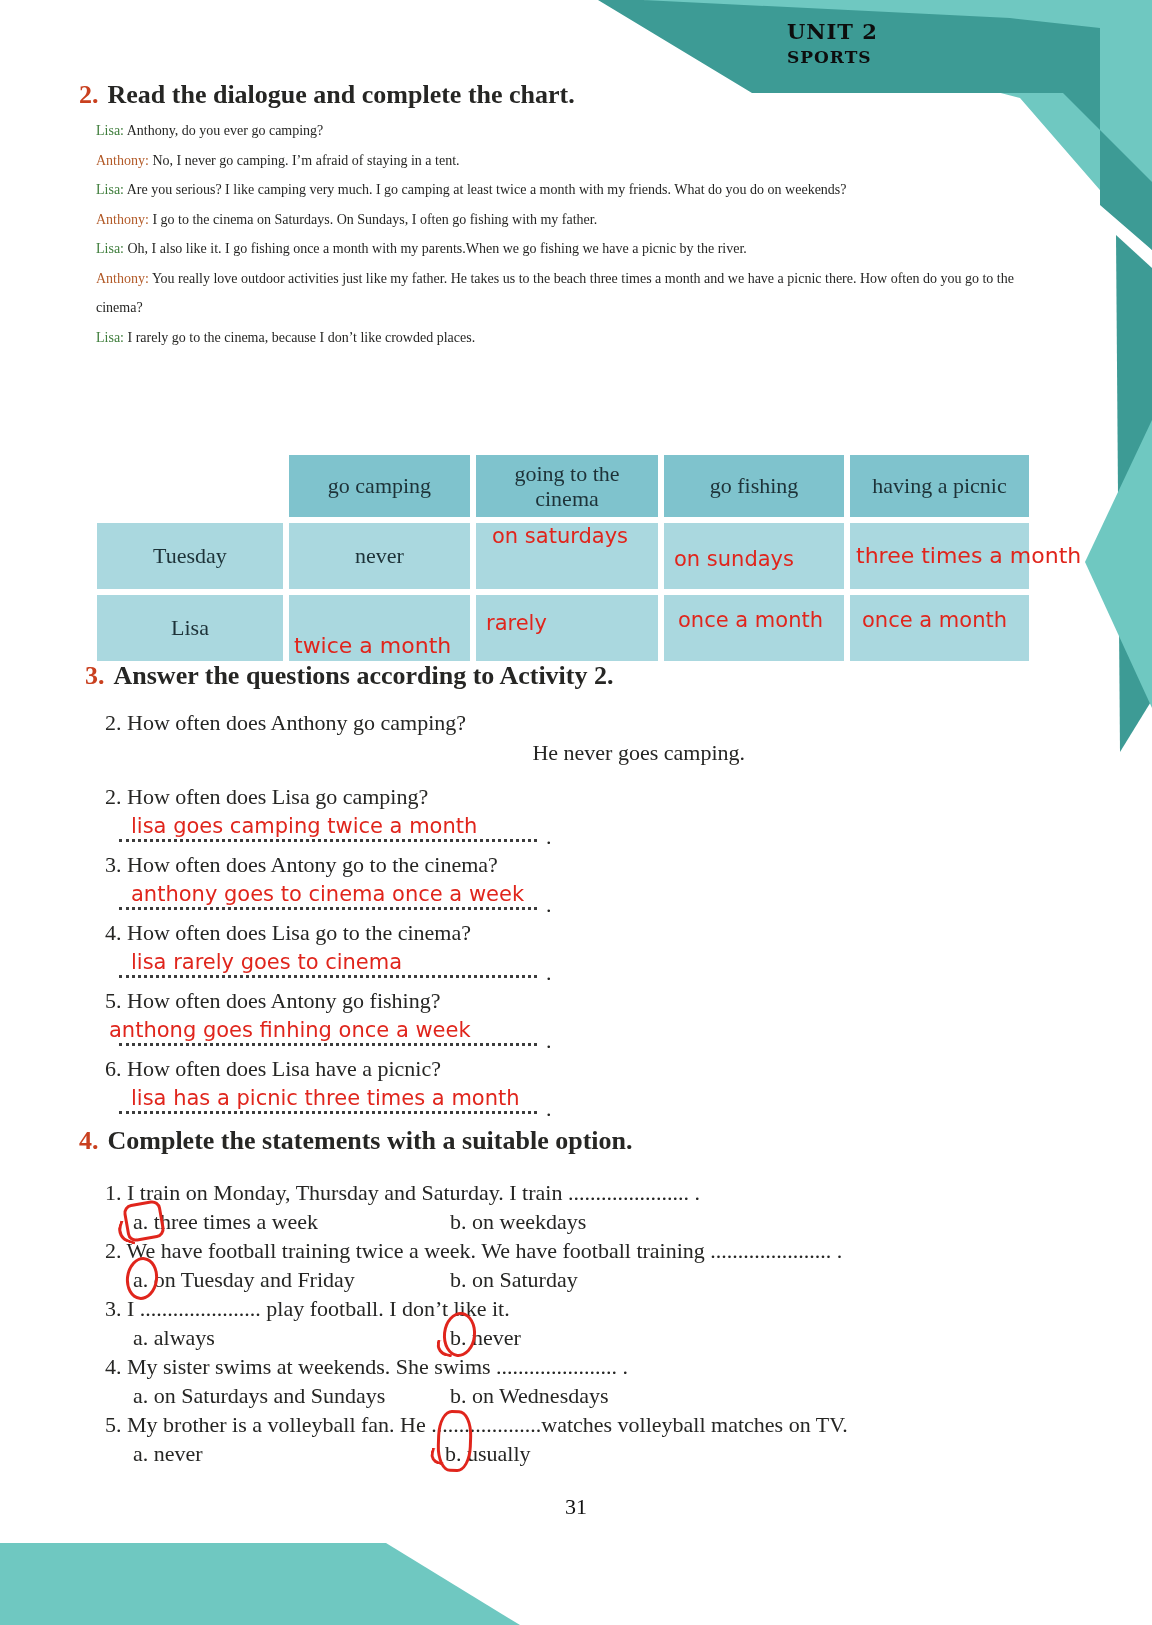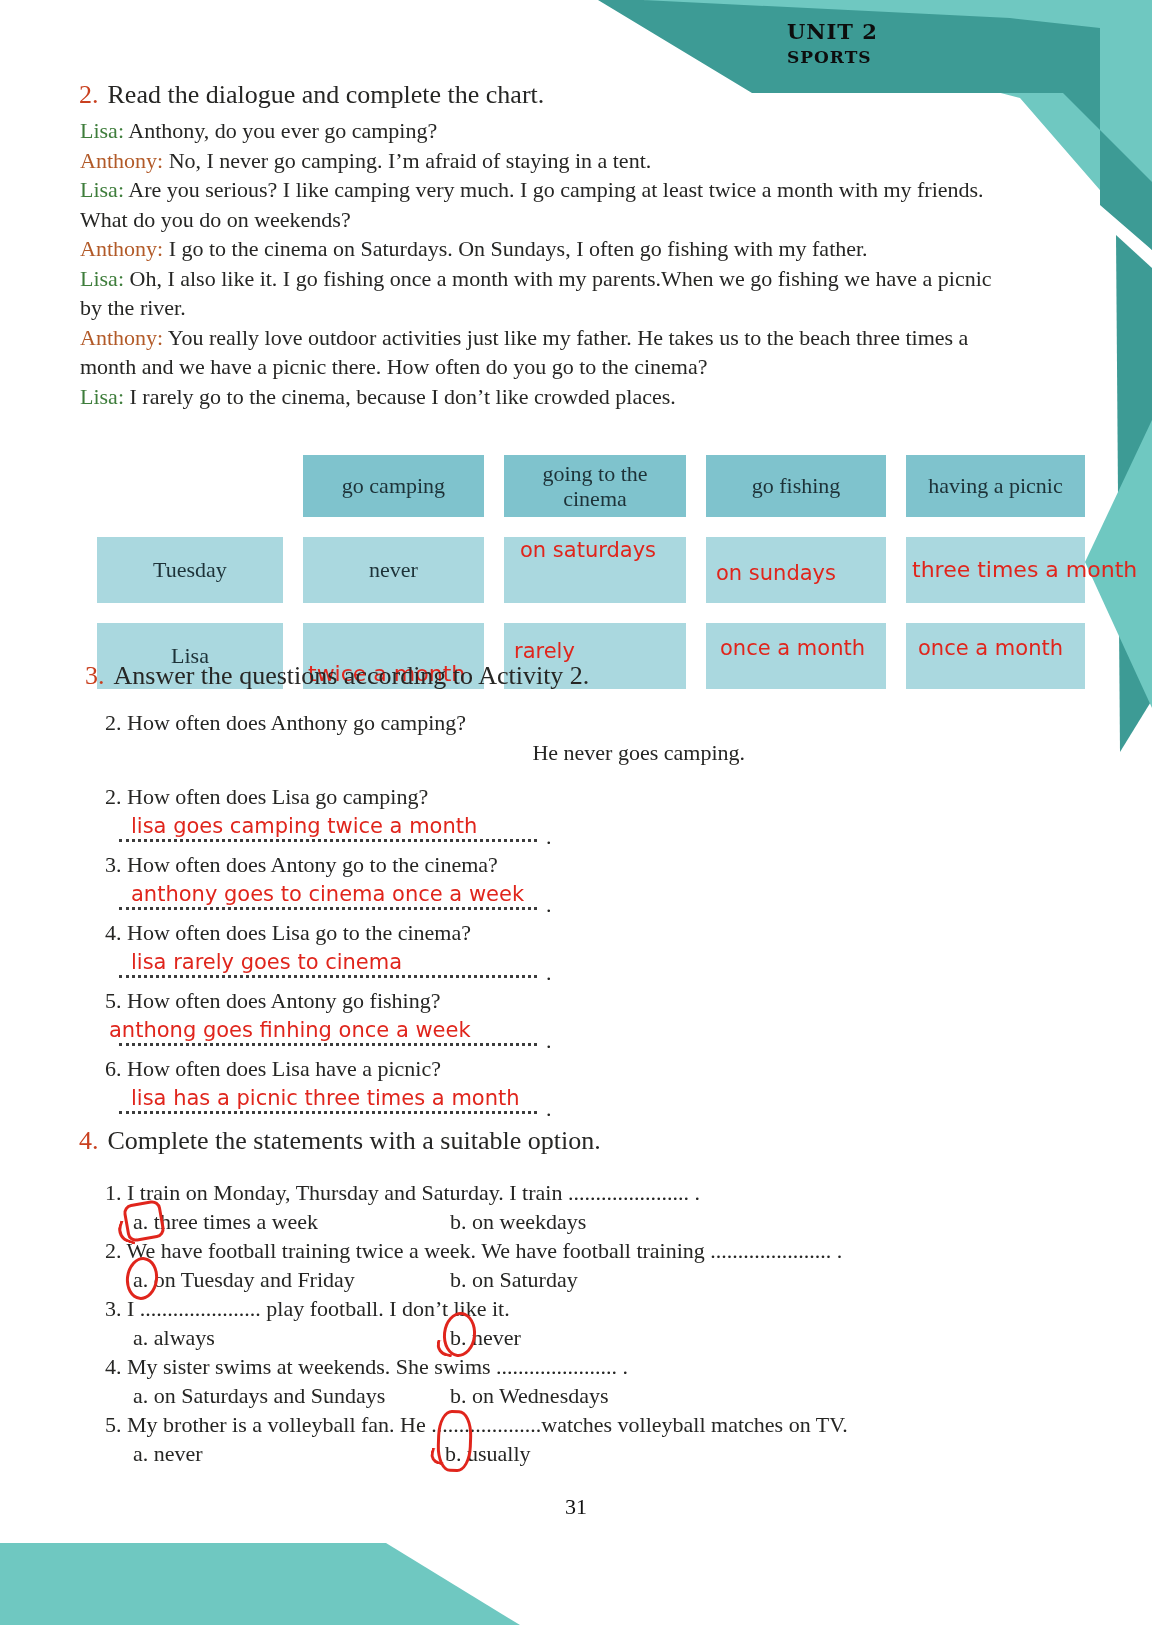--- a/index.html
+++ b/index.html
@@ -16,36 +16,36 @@
   .s-dark-tail{clip-path:polygon(1116px 235px,1152px 268px,1152px 700px,1120px 752px);}
   .s-light-chevron{clip-path:polygon(1152px 420px,1085px 562px,1152px 708px);}
   .s-light-bottom{clip-path:polygon(0 1543px,386px 1543px,520px 1625px,0 1625px);}
 
   .unit-box{position:absolute;left:787px;top:20px;color:#0d0d0d;
             font-family:"DejaVu Serif", serif;font-weight:bold;line-height:1.15;}
   .unit-label{font-size:21px;letter-spacing:1px;}
   .unit-sub{font-size:17px;letter-spacing:1px;margin-top:4px;}
 
   
-  .act-head{position:absolute;font-size:26px;white-space:nowrap;}
+  .act-head{position:absolute;font-size:26px;white-space:nowrap;font-weight:bold;}
   .act-num{color:#c9401f;margin-right:9px;}
   .head2{left:79px;top:80px;}
   .head3{left:85px;top:661px;}
   .head4{left:79px;top:1126px;}
 
   
-  .dialogue{position:absolute;left:80px;top:116px;width:932px;font-size:22px;line-height:29.5px;}
+  .dialogue{position:absolute;left:96px;top:116px;width:932px;font-size:14px;line-height:29.5px;}
   .dialogue p{margin:0;}
   .spk-lisa{color:#3e7d3b;}
   .spk-anthony{color:#b25a28;}
 
   
   .chart{position:absolute;left:97px;top:455px;display:grid;
          grid-template-columns:186px 181px 182px 180px 179px;
-         grid-template-rows:62px 66px 66px;gap:20px;font-size:22px;color:#1d3238;}
+         grid-template-rows:62px 66px 66px;gap:6px;font-size:22px;color:#1d3238;}
   .cell{position:relative;display:flex;align-items:center;justify-content:center;text-align:center;}
   .th{background:#7fc3cd;line-height:1.15;padding:2px 6px;box-sizing:border-box;}
   .td,.name{background:#aad8df;}
   .blankcell{background:transparent;}
   .hand{font-family:"DejaVu Sans", sans-serif;color:#e0251c;font-size:21px;white-space:nowrap;}
   .td .hand{position:absolute;}
   .h-sat{top:1px;left:16px;}
   .h-sun{top:24px;left:10px;}
   .h-3tm{top:20px;left:6px;font-size:22px;}
   .h-2tm{bottom:3px;left:5px;font-size:22px;}

